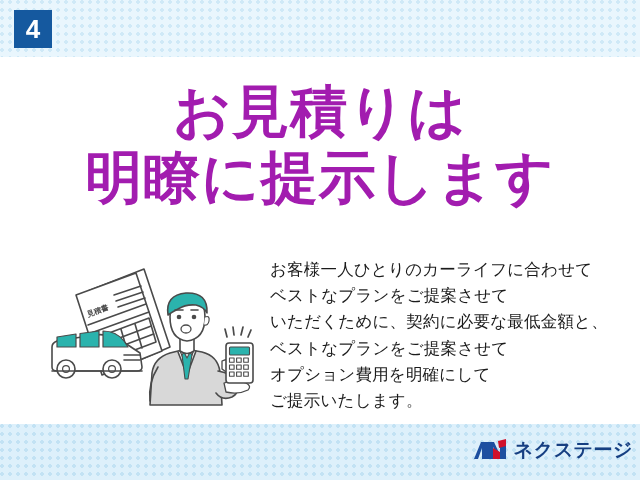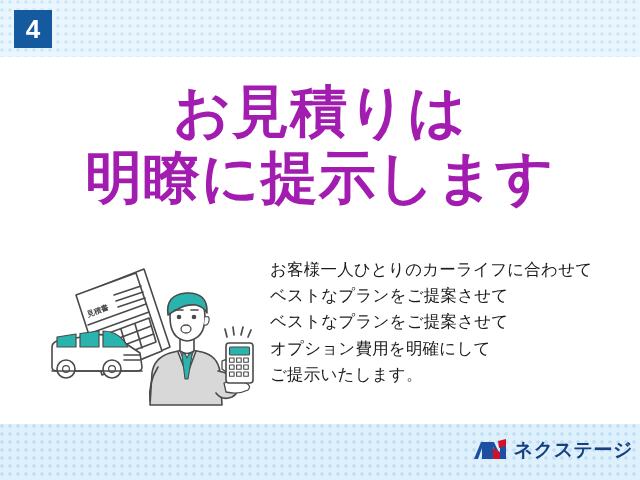--- a/index.html
+++ b/index.html
@@ -261,20 +261,21 @@
             <line x1="212" y1="82" x2="215" y2="75"></line>
           </g>
 
         </g>
       </svg>
     </div>
 
     <div class="body-copy">
       <span class="line">お客様一人ひとりのカーライフに合わせて</span>
       <span class="line">ベストなプランをご提案させて</span>
+      <span class="line">いただくために、契約に必要な最低金額と、</span>
       <span class="line">ベストなプランをご提案させて</span>
       <span class="line">オプション費用を明確にして</span>
       <span class="line">ご提示いたします。</span>
     </div>
 
   </div>
 
   <div class="footer">
     <div class="brand">
       <svg class="brand-mark" width="33" height="23" viewBox="0 0 33 23" xmlns="http://www.w3.org/2000/svg">

